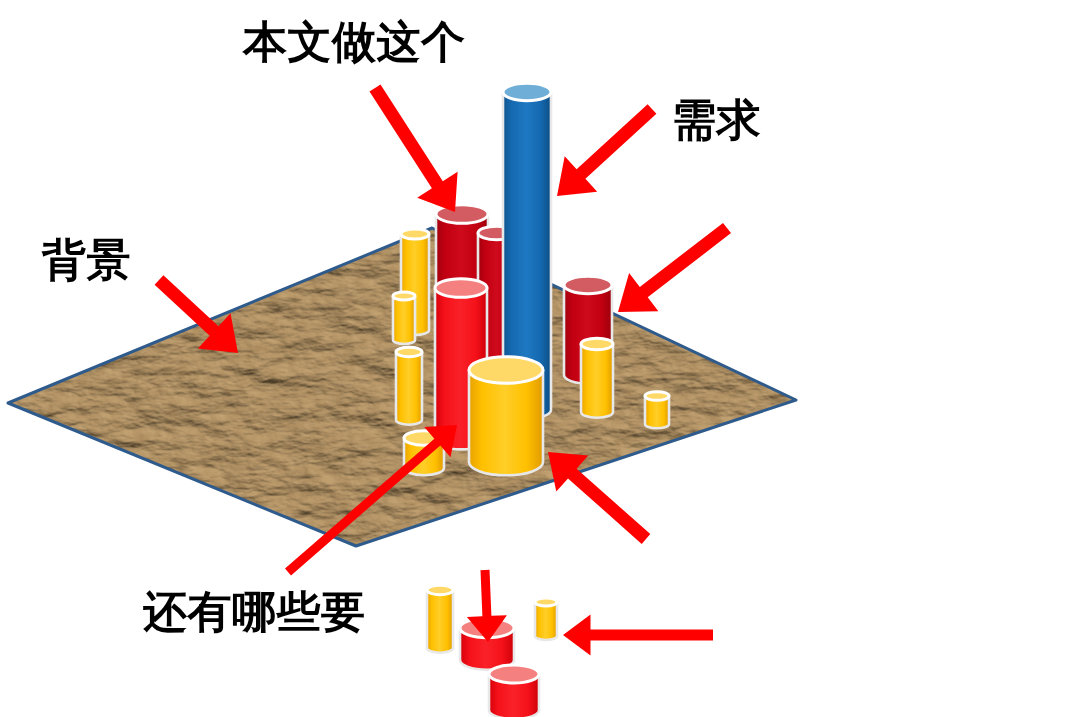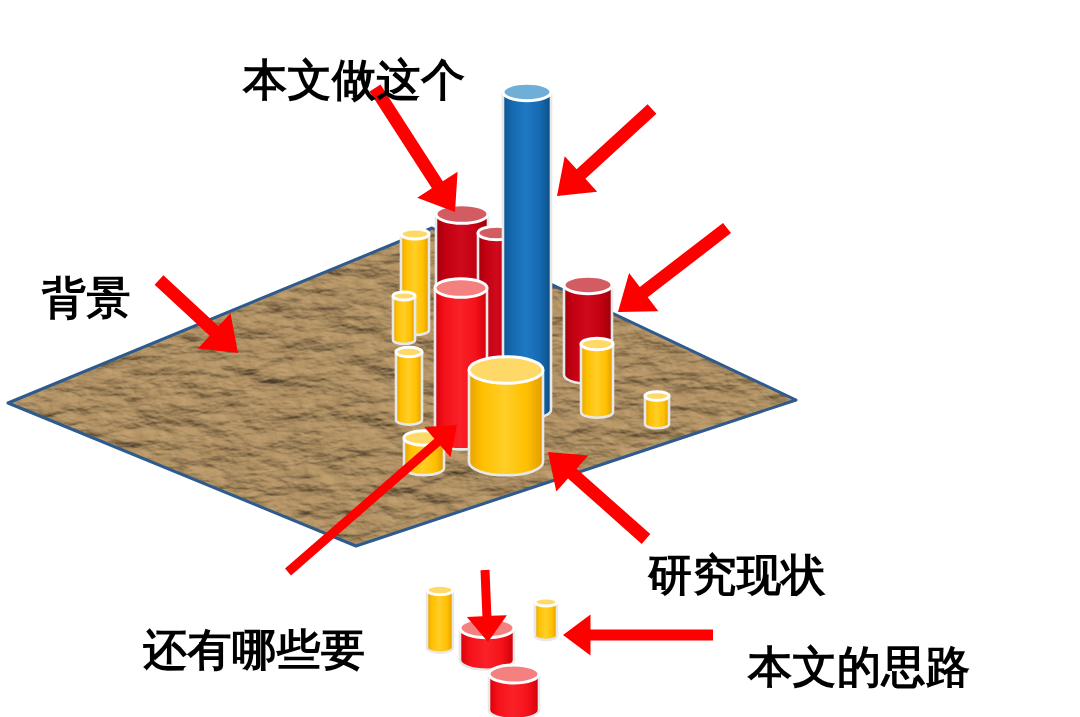--- a/index.html
+++ b/index.html
@@ -13,21 +13,20 @@
   #stage{position:absolute;left:0;top:0;width:1080px;height:717px;}
   #stage svg{position:absolute;left:0;top:0;}
   .lbl{
     position:absolute;
     color:#000000;
     font-weight:700;
     font-family:"Liberation Serif","DejaVu Serif",serif;
     white-space:pre;
     line-height:1.12;
     letter-spacing:0.5px;
-    margin-top:38px;
   }
 </style>
 </head>
 <body>
 
 <div id="stage">
   <svg id="art" width="1080" height="717" viewBox="0 0 1080 717">
       <defs>
   <linearGradient id="gYel" x1="0" y1="0" x2="1" y2="0">
     <stop offset="0%" stop-color="#E8A200"></stop>
@@ -178,17 +177,16 @@
         <polygon points="723.0,222.9 639.8,287.0 629.1,273.1 618.0,312.0 658.4,311.2 647.7,297.3 731.0,233.1" fill="#FF0000"></polygon>
         <polygon points="154.6,284.8 209.7,335.7 197.8,348.6 238.0,353.0 230.5,313.3 218.5,326.2 163.4,275.2" fill="#FF0000"></polygon>
         <polygon points="650.3,534.1 576.6,468.7 588.3,455.6 548.0,452.0 556.3,491.6 568.0,478.4 641.7,543.9" fill="#FF0000"></polygon>
         <polygon points="291.0,575.4 440.3,445.5 450.5,457.2 457.0,425.0 424.3,427.0 434.4,438.7 285.0,568.6" fill="#FF0000"></polygon>
         <polygon points="480.5,570.2 482.4,616.2 466.9,616.9 488.0,642.0 506.9,615.2 491.4,615.8 489.5,569.8" fill="#FF0000"></polygon>
         <polygon points="713.0,629.5 590.5,629.5 590.5,614.6 563.0,635.0 590.5,655.4 590.5,640.5 713.0,640.5" fill="#FF0000"></polygon>
       </g>
     </svg>
 
   <div class="lbl" style="left:243px;top:18px;font-size:44px;">本文做这个</div>
+  <div class="lbl" style="left:672px;top:96px;font-size:44px;">需求</div>
   <div class="lbl" style="left:42px;top:236px;font-size:44px;">背景</div>
-  <div class="lbl" style="left:648px;top:513px;font-size:44px;">研究现状</div>
   <div class="lbl" style="left:143px;top:588px;font-size:44px;">还有哪些要</div>
-  <div class="lbl" style="left:748px;top:605px;font-size:44px;">本文的思路</div>
 </div>
 
 </body></html>

